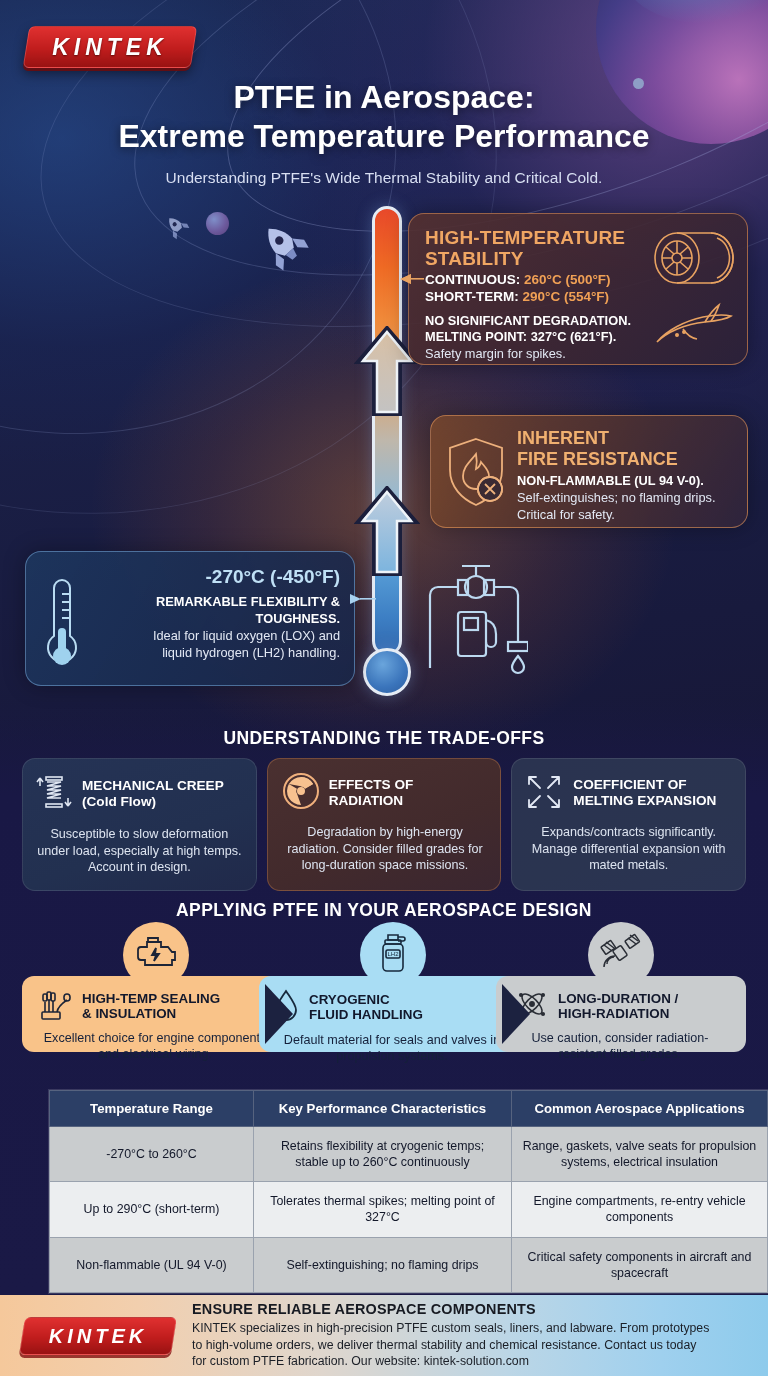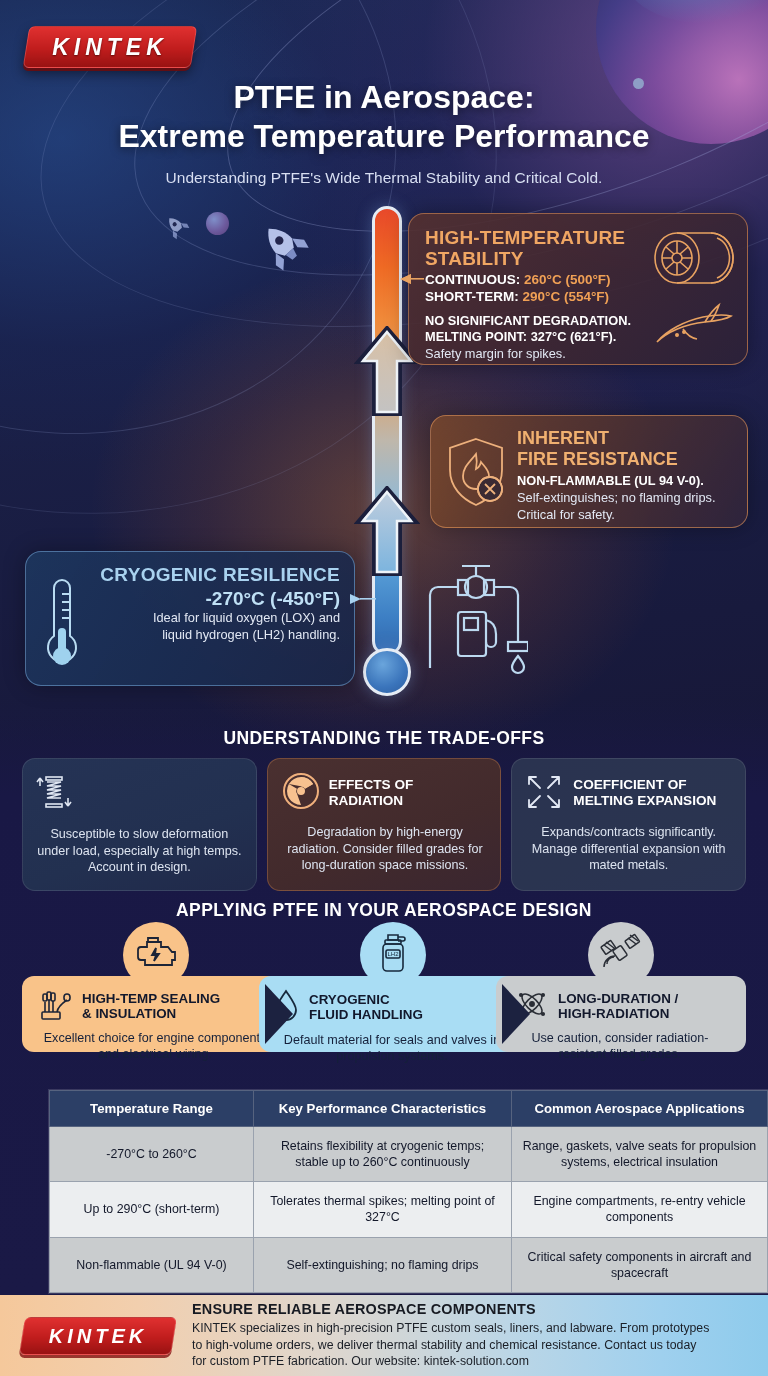--- a/index.html
+++ b/index.html
@@ -392,22 +392,22 @@
 
 <div class="card card-cryo">
   <div class="icon-thermo-sm">
     <svg width="44" height="104" viewBox="0 0 44 104" fill="none" stroke="#b9dcf2" stroke-width="2">
       <path d="M22 6 a8 8 0 0 1 8 8 V62 a14 14 0 1 1 -16 0 V14 a8 8 0 0 1 8 -8z"></path>
       <rect x="18" y="54" width="8" height="26" rx="4" fill="#9fd2ee" stroke="none"></rect>
       <circle cx="22" cy="82" r="9" fill="#9fd2ee" stroke="none"></circle>
       <path d="M30 20 H22 M30 28 H22 M30 36 H22 M30 44 H22"></path>
     </svg>
   </div>
-  <div class="h-cryo">CRYOGENIC RESILIENCE</div>
   <div class="cryo-temp">-270°C (-450°F)</div>
+  <div class="body-bold" style="text-align:right;margin-top:6px">REMARKABLE FLEXIBILITY &amp; TOUGHNESS.</div>
   <div class="body-reg" style="text-align:right">Ideal for liquid oxygen (LOX) and</div>
   <div class="body-reg" style="text-align:right">liquid hydrogen (LH2) handling.</div>
 </div>
 
 <div class="icon-valve">
   <svg width="110" height="122" viewBox="0 0 110 122" fill="none" stroke="#bcd9f0" stroke-width="2.2">
     <path d="M44 10 H72 M58 10 V20"></path>
     <circle cx="58" cy="31" r="11"></circle>
     <rect x="40" y="24" width="10" height="15"></rect>
     <rect x="66" y="24" width="10" height="15"></rect>
@@ -428,20 +428,24 @@
     <div class="to-head">
       <span>
         <svg width="38" height="40" viewBox="0 0 38 40" fill="none" stroke="#dfe6f2" stroke-width="1.6">
           <path d="M5 14 V6 M5 6 l-3 4 M5 6 l3 4"></path>
           <path d="M33 26 v8 M33 34 l-3-4 M33 34 l3-4"></path>
           <rect x="11" y="5" width="16" height="3"></rect>
           <rect x="11" y="32" width="16" height="3"></rect>
           <path d="M12 10 h14 l-14 4 h14 l-14 4 h14 l-14 4 h14 l-14 4 h14"></path>
         </svg>
       </span>
+      <div class="to-title">
+        <div>MECHANICAL CREEP</div>
+        <div>(Cold Flow)</div>
+      </div>
     </div>
     <div class="to-body">Susceptible to slow deformation under load, especially at high temps. Account in design.</div>
   </div>
 
   <div class="to-card to-red">
     <div class="to-head">
       <span>
         <svg width="38" height="38" viewBox="0 0 38 38" fill="none">
           <circle cx="19" cy="19" r="17" stroke="#f0b07c" stroke-width="2"></circle>
           <circle cx="19" cy="19" r="4" fill="#f7c18f"></circle>

